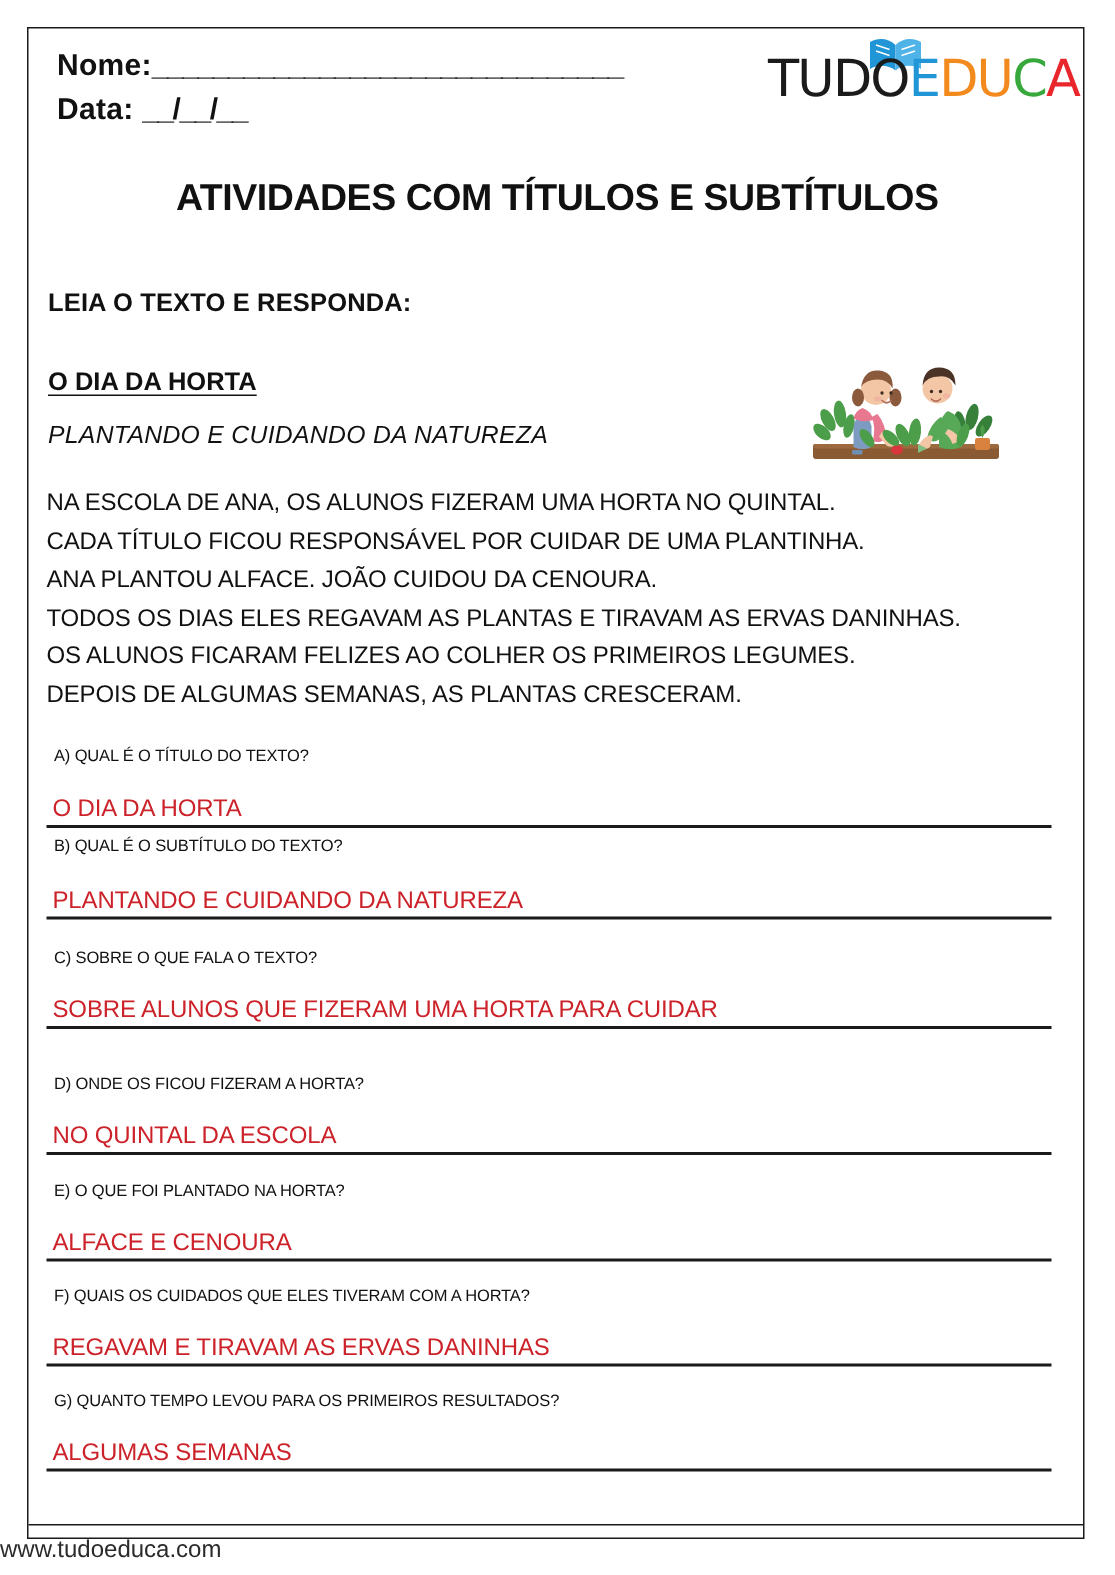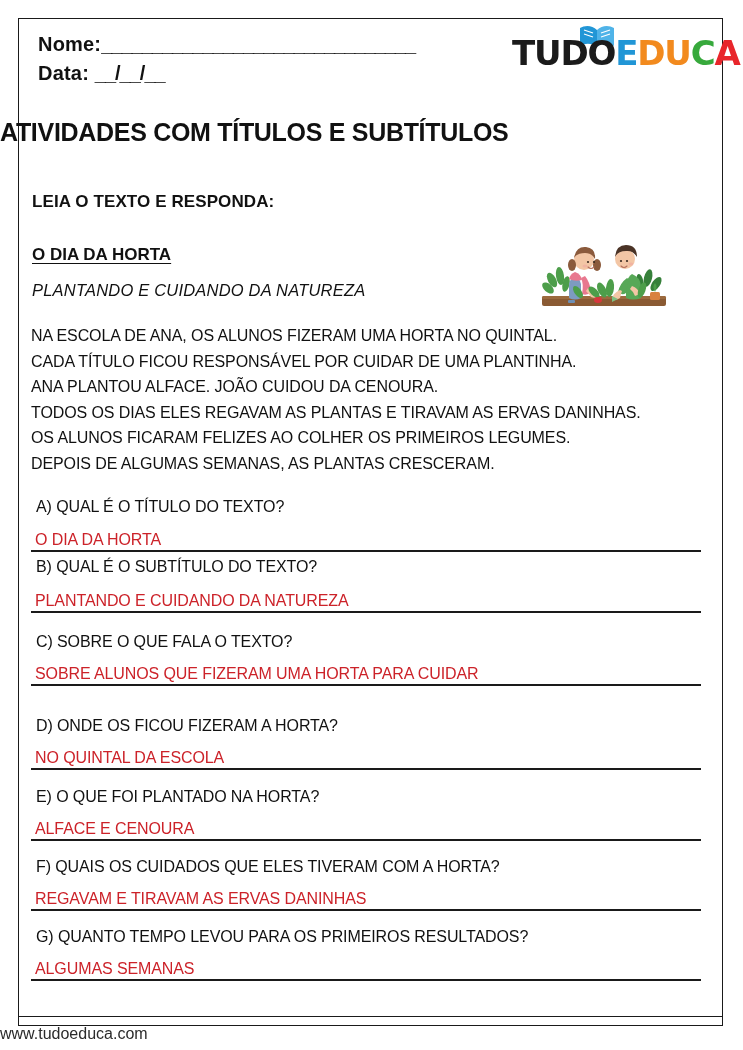--- a/index.html
+++ b/index.html
@@ -57,21 +57,21 @@
     left: 512px;
     top: 28px;
     width: 208px;
     height: 50px;
   }
   .logo-text {
     position: absolute;
     left: 0;
     top: 6px;
     font-size: 34px;
-    font-weight: bold;
+    font-weight: normal;
     font-family: "DejaVu Sans", sans-serif;
     letter-spacing: -1.2px;
     line-height: 38px;
     white-space: nowrap;
     text-align: center;
   }
   .logo-text span { display: inline; }
   .l-tudo { color: #1b1b1b; }
   .l-e    { color: #2196d6; }
   .l-d    { color: #f28a1e; }
@@ -85,20 +85,21 @@
     width: 40px;
     height: 24px;
   }
 
   
   .main-title {
     position: absolute;
     left: 0;
     top: 118px;
     width: 743px;
+    text-align: center;
     font-size: 25px;
     font-weight: bold;
     letter-spacing: -0.3px;
     color: #111;
   }
 
   
   .instruction {
     position: absolute;
     left: 32px;
@@ -151,21 +152,21 @@
     top: 232px;
     width: 152px;
     height: 82px;
   }
 
   
   .qa-block { position: absolute; left: 0; width: 743px; }
   .question {
     position: absolute;
     left: 36px;
-    font-size: 16px;
+    font-size: 11px;
     letter-spacing: -0.1px;
     white-space: nowrap;
     color: #111;
   }
   .answer-wrap { position: absolute; left: 31px; width: 670px; }
   .answer-text {
     position: absolute;
     left: 4px;
     bottom: 3px;
     font-size: 16px;

